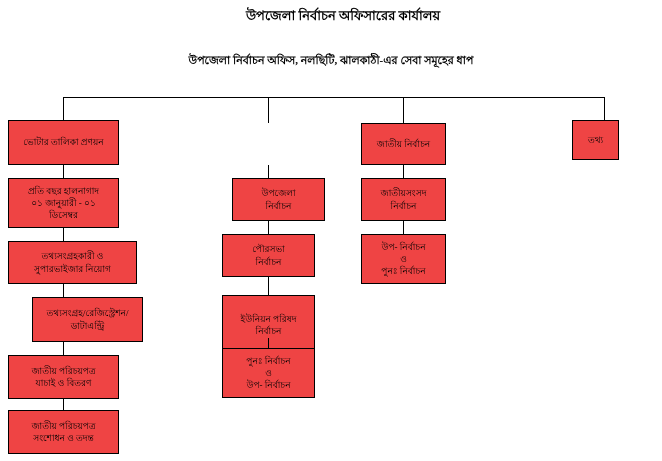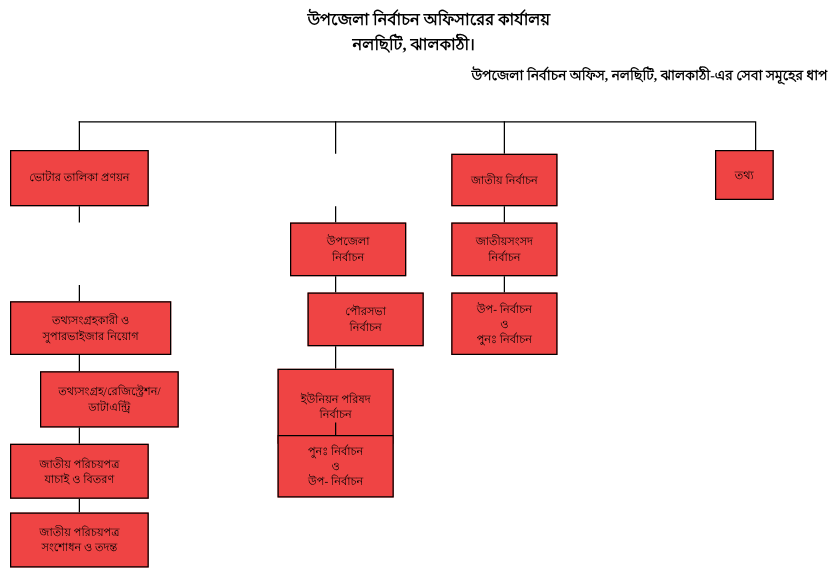--- a/index.html
+++ b/index.html
@@ -39,21 +39,20 @@
     left: 0;
     width: 662px;
     font-size: 13px;
   }
   #subtitle {
     top: 52px;
     left: 0;
     width: 662px;
     font-size: 11px;
     font-weight: bold;
-    text-align: right;
   }
   .node {
     position: absolute;
     border: 1px solid #000000;
     background: #ef4444;
     box-sizing: border-box;
     display: flex;
     align-items: center;
     justify-content: center;
     text-align: center;
@@ -72,33 +71,37 @@
   }
   .line.h { height: 1px; }
   .line.v { width: 1px; }
 </style>
 </head>
 <body>
 
 <div id="stage">
 
   <div class="title" id="title-line1">উপজেলা নির্বাচন অফিসারের কার্যালয়</div>
-  <div class="title" id="title-line2">নলছিটি, ঝালকাঠী।</div>
   <div class="title" id="subtitle">উপজেলা নির্বাচন অফিস, নলছিটি, ঝালকাঠী-এর সেবা সমূহের ধাপ</div>
 
   <div class="line h" style="left:63px; top:97px; width:541px;"></div>
   <div class="line v" style="left:63px; top:97px; height:23px;"></div>
   <div class="line v" style="left:268px; top:97px; height:26px;"></div>
   <div class="line v" style="left:403px; top:97px; height:26px;"></div>
   <div class="line v" style="left:604px; top:97px; height:23px;"></div>
 
   <div class="node" style="left:8px; top:120px; width:111px; height:45px;">
     <span>ভোটার তালিকা প্রণয়ন</span>
   </div>
   <div class="line v" style="left:63px; top:165px; height:13px;"></div>
+  <div class="node" style="left:8px; top:178px; width:111px; height:50px; white-space:pre-line;">
+    <span>প্রতি বছর হালনাগাদ
+০১ জানুয়ারী - ০১
+ডিসেম্বর</span>
+  </div>
   <div class="line v" style="left:63px; top:228px; height:13px;"></div>
   <div class="node" style="left:8px; top:241px; width:129px; height:43px; white-space:pre-line;">
     <span>তথ্যসংগ্রহকারী ও
 সুপারভাইজার নিয়োগ</span>
   </div>
   <div class="line v" style="left:63px; top:284px; height:13px;"></div>
   <div class="node" style="left:8px; top:297px; width:111px; height:45px; white-space:pre-line;margin-left:24px;">
     <span>তথ্যসংগ্রহ/রেজিস্ট্রেশন/
 ডাটাএন্ট্রি</span>
   </div>
@@ -112,21 +115,21 @@
     <span>জাতীয় পরিচয়পত্র
 সংশোধন ও তদন্ত</span>
   </div>
 
   <div class="line v" style="left:268px; top:165px; height:13px;"></div>
   <div class="node" style="left:222px; top:178px; width:93px; height:43px; white-space:pre-line;margin-left:10px;">
     <span>উপজেলা
 নির্বাচন</span>
   </div>
   <div class="line v" style="left:268px; top:221px; height:13px;"></div>
-  <div class="node" style="left:222px; top:234px; width:93px; height:43px; white-space:pre-line;margin-left:24px;">
+  <div class="node" style="left:222px; top:234px; width:93px; height:43px; white-space:pre-line;">
     <span>পৌরসভা
 নির্বাচন</span>
   </div>
   <div class="line v" style="left:268px; top:277px; height:18px;"></div>
   <div class="node" style="left:222px; top:295px; width:93px; height:60px; white-space:pre-line;">
     <span>ইউনিয়ন পরিষদ
 নির্বাচন</span>
   </div>
   <div class="line v" style="left:268px; top:338px; height:10px;"></div>
   <div class="node" style="left:222px; top:348px; width:93px; height:50px; white-space:pre-line;">

